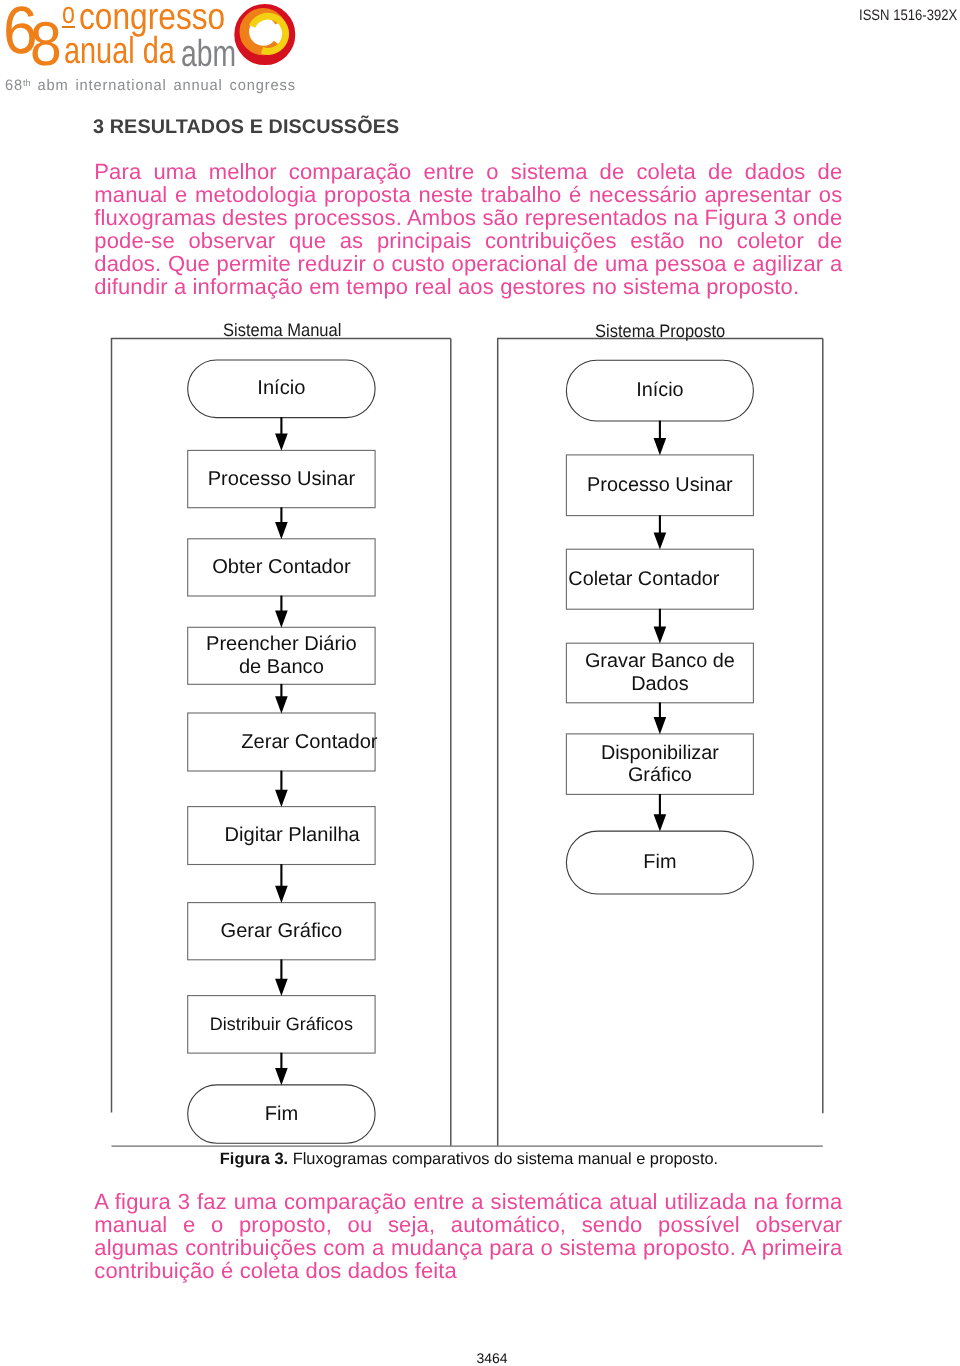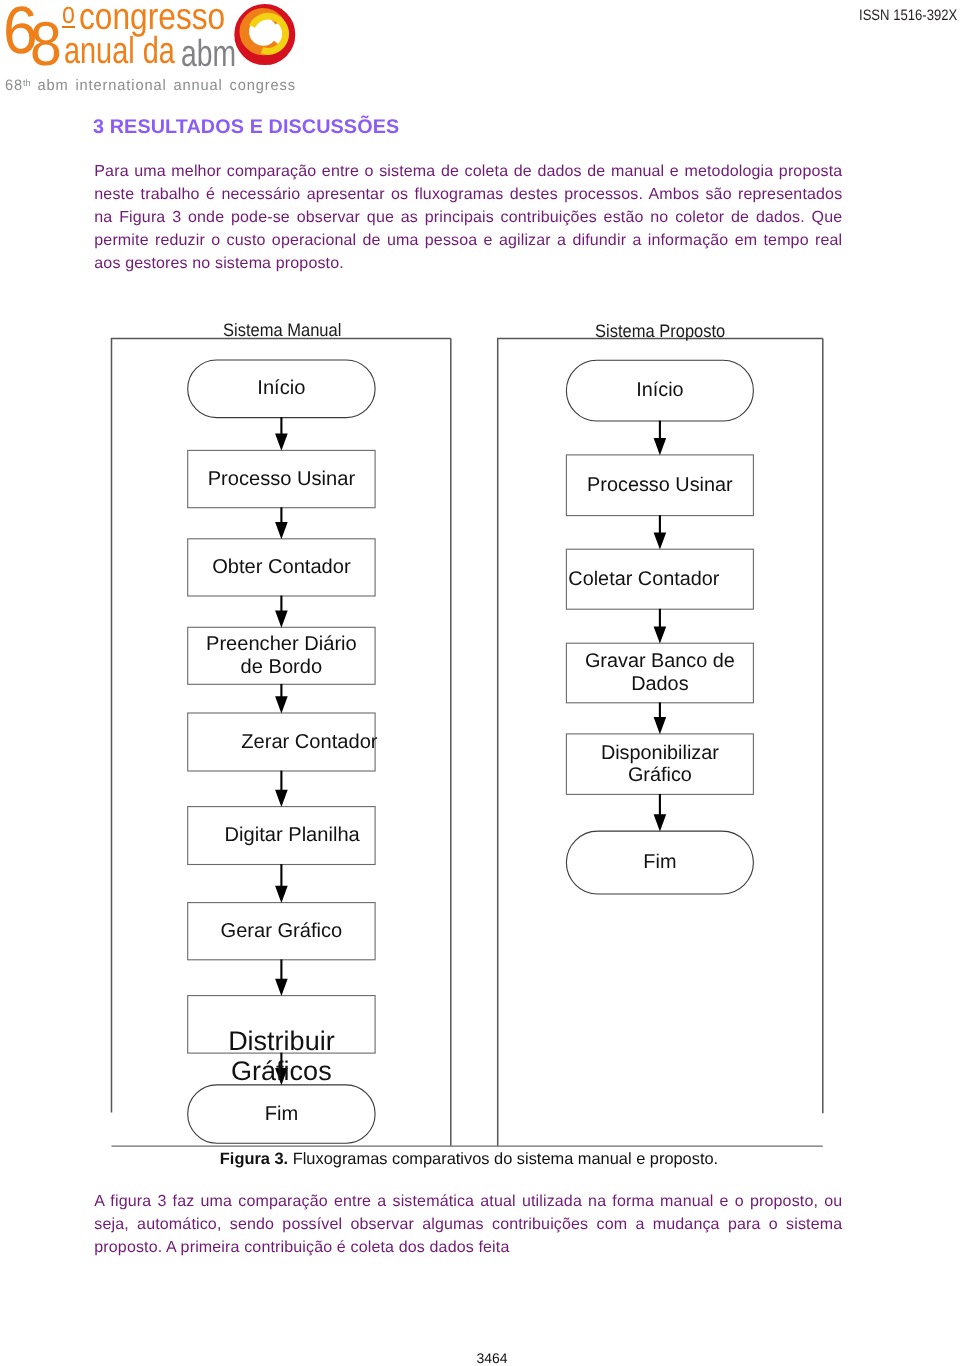--- a/index.html
+++ b/index.html
@@ -30,23 +30,23 @@
   #lg-tag{left:5.3px;top:88.3px;font-size:15.2px;color:#8a8c8e;letter-spacing:.9px;
          word-spacing:2px;transform:scaleX(.965) translateY(-0.733em);}
   #lg-tag sup{font-size:9.4px;letter-spacing:0;vertical-align:.42em;}
 
   #issn{position:absolute;left:859.4px;top:17.6px;font-size:15.2px;
         color:#231f20;white-space:nowrap;transform-origin:0 0;
         transform:scaleX(.862) translateY(-0.733em);}
 
   
   #heading{position:absolute;left:93px;top:115.5px;font-size:19.8px;font-weight:bold;
-           letter-spacing:.1px;white-space:nowrap;color:#8b5cf6;}
-  .para{position:absolute;left:94.3px;width:748px;font-size:16px;
-        line-height:23.05px;text-align:justify;color:#701a75;letter-spacing:.15px;}
+           letter-spacing:.1px;white-space:nowrap;color:#404040;}
+  .para{position:absolute;left:94.3px;width:748px;font-size:22px;
+        line-height:23.05px;text-align:justify;color:#ec4899;letter-spacing:.15px;}
   #para1{top:160px;}
   #para2{top:1189.5px;}
   #pageno{position:absolute;left:0;top:1350px;width:960px;text-align:center;
           font-size:14px;color:#111;padding-left:12px;}
 
   
   .flowtitle{position:absolute;font-size:18px;white-space:nowrap;color:#1a1a1a;
               transform-origin:0 0;transform:scaleX(.917) translateY(-0.733em);}
   #caption{position:absolute;left:-11px;top:1150px;width:960px;text-align:center;
            font-size:16.4px;color:#111;}
@@ -135,25 +135,25 @@
         <path d="M 653.6 814.3000000000001 L 666.1999999999999 814.3000000000001 L 659.9 831.5 Z" stroke="none"></path>
       </g>
   </svg>
   <div class="flowtitle" id="title-left" style="left: 222.5px; top: 333px;">Sistema Manual</div>
   <div class="flowtitle" id="title-right" style="left: 595.3px; top: 333.5px;">Sistema Proposto</div>
   <div id="nodes-left">
       <div class="node term" style="left: 187.7px; top: 360px; width: 187.4px; height: 57.6px; font-size: 20.1px;"><span>Início</span></div>
       <div class="node" style="left: 187.7px; top: 450.4px; width: 187.4px; height: 57.3px; font-size: 20.1px;"><span>Processo Usinar</span></div>
       <div class="node" style="left: 187.7px; top: 538.8px; width: 187.4px; height: 57.2px; font-size: 20.1px;"><span>Obter Contador</span></div>
       <div class="node" style="left: 187.7px; top: 627.3px; width: 187.4px; height: 57px; font-size: 20.1px;"><span>Preencher Diário
-de Bordo</span></div>
+de Banco</span></div>
       <div class="node" style="left: 187.7px; top: 713px; width: 187.4px; height: 58px; font-size: 20.1px; margin-left: 28px;"><span>Zerar Contador</span></div>
       <div class="node" style="left: 187.7px; top: 806.6px; width: 209px; height: 57.9px; font-size: 20.1px;"><span>Digitar Planilha</span></div>
       <div class="node" style="left: 187.7px; top: 902.6px; width: 187.4px; height: 57.2px; font-size: 20.1px;"><span>Gerar Gráfico</span></div>
-      <div class="node" style="left: 187.7px; top: 995.6px; width: 187.4px; height: 57.5px; font-size: 27px; margin-top: 32px;"><span>Distribuir Gráficos</span></div>
+      <div class="node" style="left: 187.7px; top: 995.6px; width: 187.4px; height: 57.5px; font-size: 18px;"><span>Distribuir Gráficos</span></div>
       <div class="node term" style="left: 187.7px; top: 1084.9px; width: 187.4px; height: 58.3px; font-size: 20.1px;"><span>Fim</span></div>
     </div>
   <div id="nodes-right">
       <div class="node term" style="left: 566.4px; top: 360.3px; width: 187px; height: 60.7px; font-size: 19.85px;"><span>Início</span></div>
       <div class="node" style="left: 566.4px; top: 454.9px; width: 187px; height: 60.7px; font-size: 19.85px;"><span>Processo Usinar</span></div>
       <div class="node" style="left: 566.4px; top: 549.2px; width: 155px; height: 60px; font-size: 19.85px;"><span>Coletar Contador</span></div>
       <div class="node" style="left: 566.4px; top: 643.2px; width: 187px; height: 59.6px; font-size: 19.85px; align-items: center;"><span>Gravar Banco de
 Dados</span></div>
       <div class="node" style="left: 566.4px; top: 733.9px; width: 187px; height: 60.5px; font-size: 19.85px;"><span>Disponibilizar
 Gráfico</span></div>

